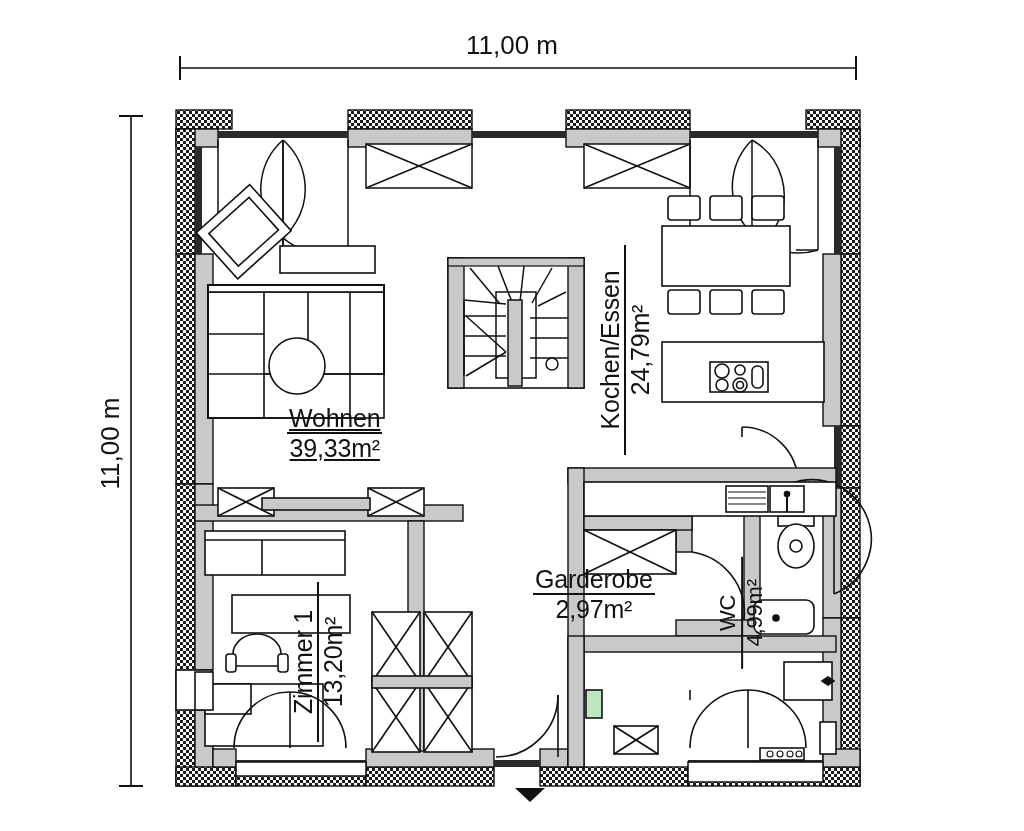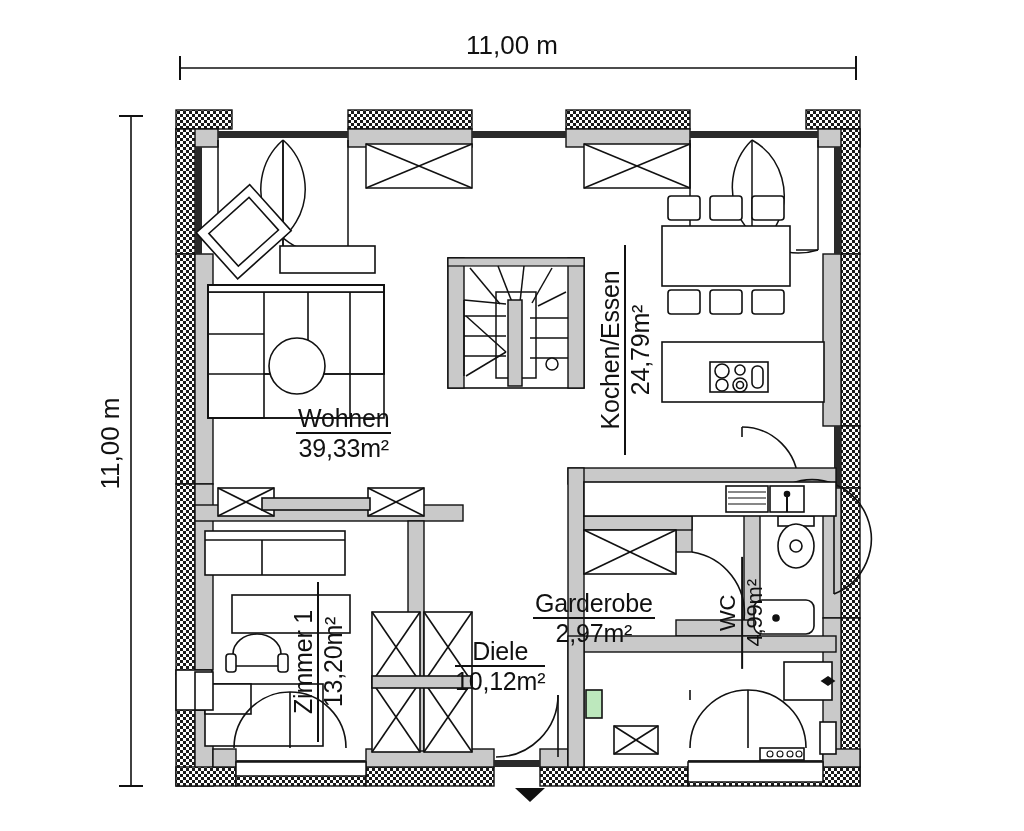--- a/index.html
+++ b/index.html
@@ -387,41 +387,37 @@
       <rect x="614" y="726" width="44" height="28"></rect>
       <line x1="614" y1="726" x2="658" y2="754"></line>
       <line x1="658" y1="726" x2="614" y2="754"></line>
     </g>
 
   </svg>
 
   <div class="dim-text" style="left:466px;top:30px;">11,00 m</div>
   <div class="dim-text vert" style="left:40px;top:428px;width:140px;text-align:center;">11,00 m</div>
 
-  <div class="room-label" style="left:296px;top:405px;">
+  <div class="room-label" style="left:287px;top:405px;text-decoration:underline;">
     <span class="rname">Wohnen</span>
     <span class="rarea">39,33m²</span>
   </div>
 
   <div class="room-label rot" style="left:520px;top:322px;width:210px;transform:rotate(-90deg);">
     <span class="rname">Kochen/Essen</span>
     <span class="rarea">24,79m²</span>
   </div>
 
   <div class="room-label rot" style="left:238px;top:634px;width:160px;transform:rotate(-90deg);">
     <span class="rname">Zimmer 1</span>
     <span class="rarea">13,20m²</span>
   </div>
 
-  <div class="room-label" style="left:455px;top:638px;">
-    <span class="rname">Diele</span>
-    <span class="rarea">10,12m²</span>
-  </div>
-
-  <div class="room-label" style="left:533px;top:590px;">
+
+  <div class="room-label" style="left:533px;top:566px;">
     <span class="rname">Garderobe</span>
     <span class="rarea">2,97m²</span>
   </div>
 
   <div class="room-label rot small-room" style="left:686px;top:588px;width:112px;transform:rotate(-90deg);">
     <span class="rname">WC</span>
     <span class="rarea">4,99m²</span>
   </div>
 
 

